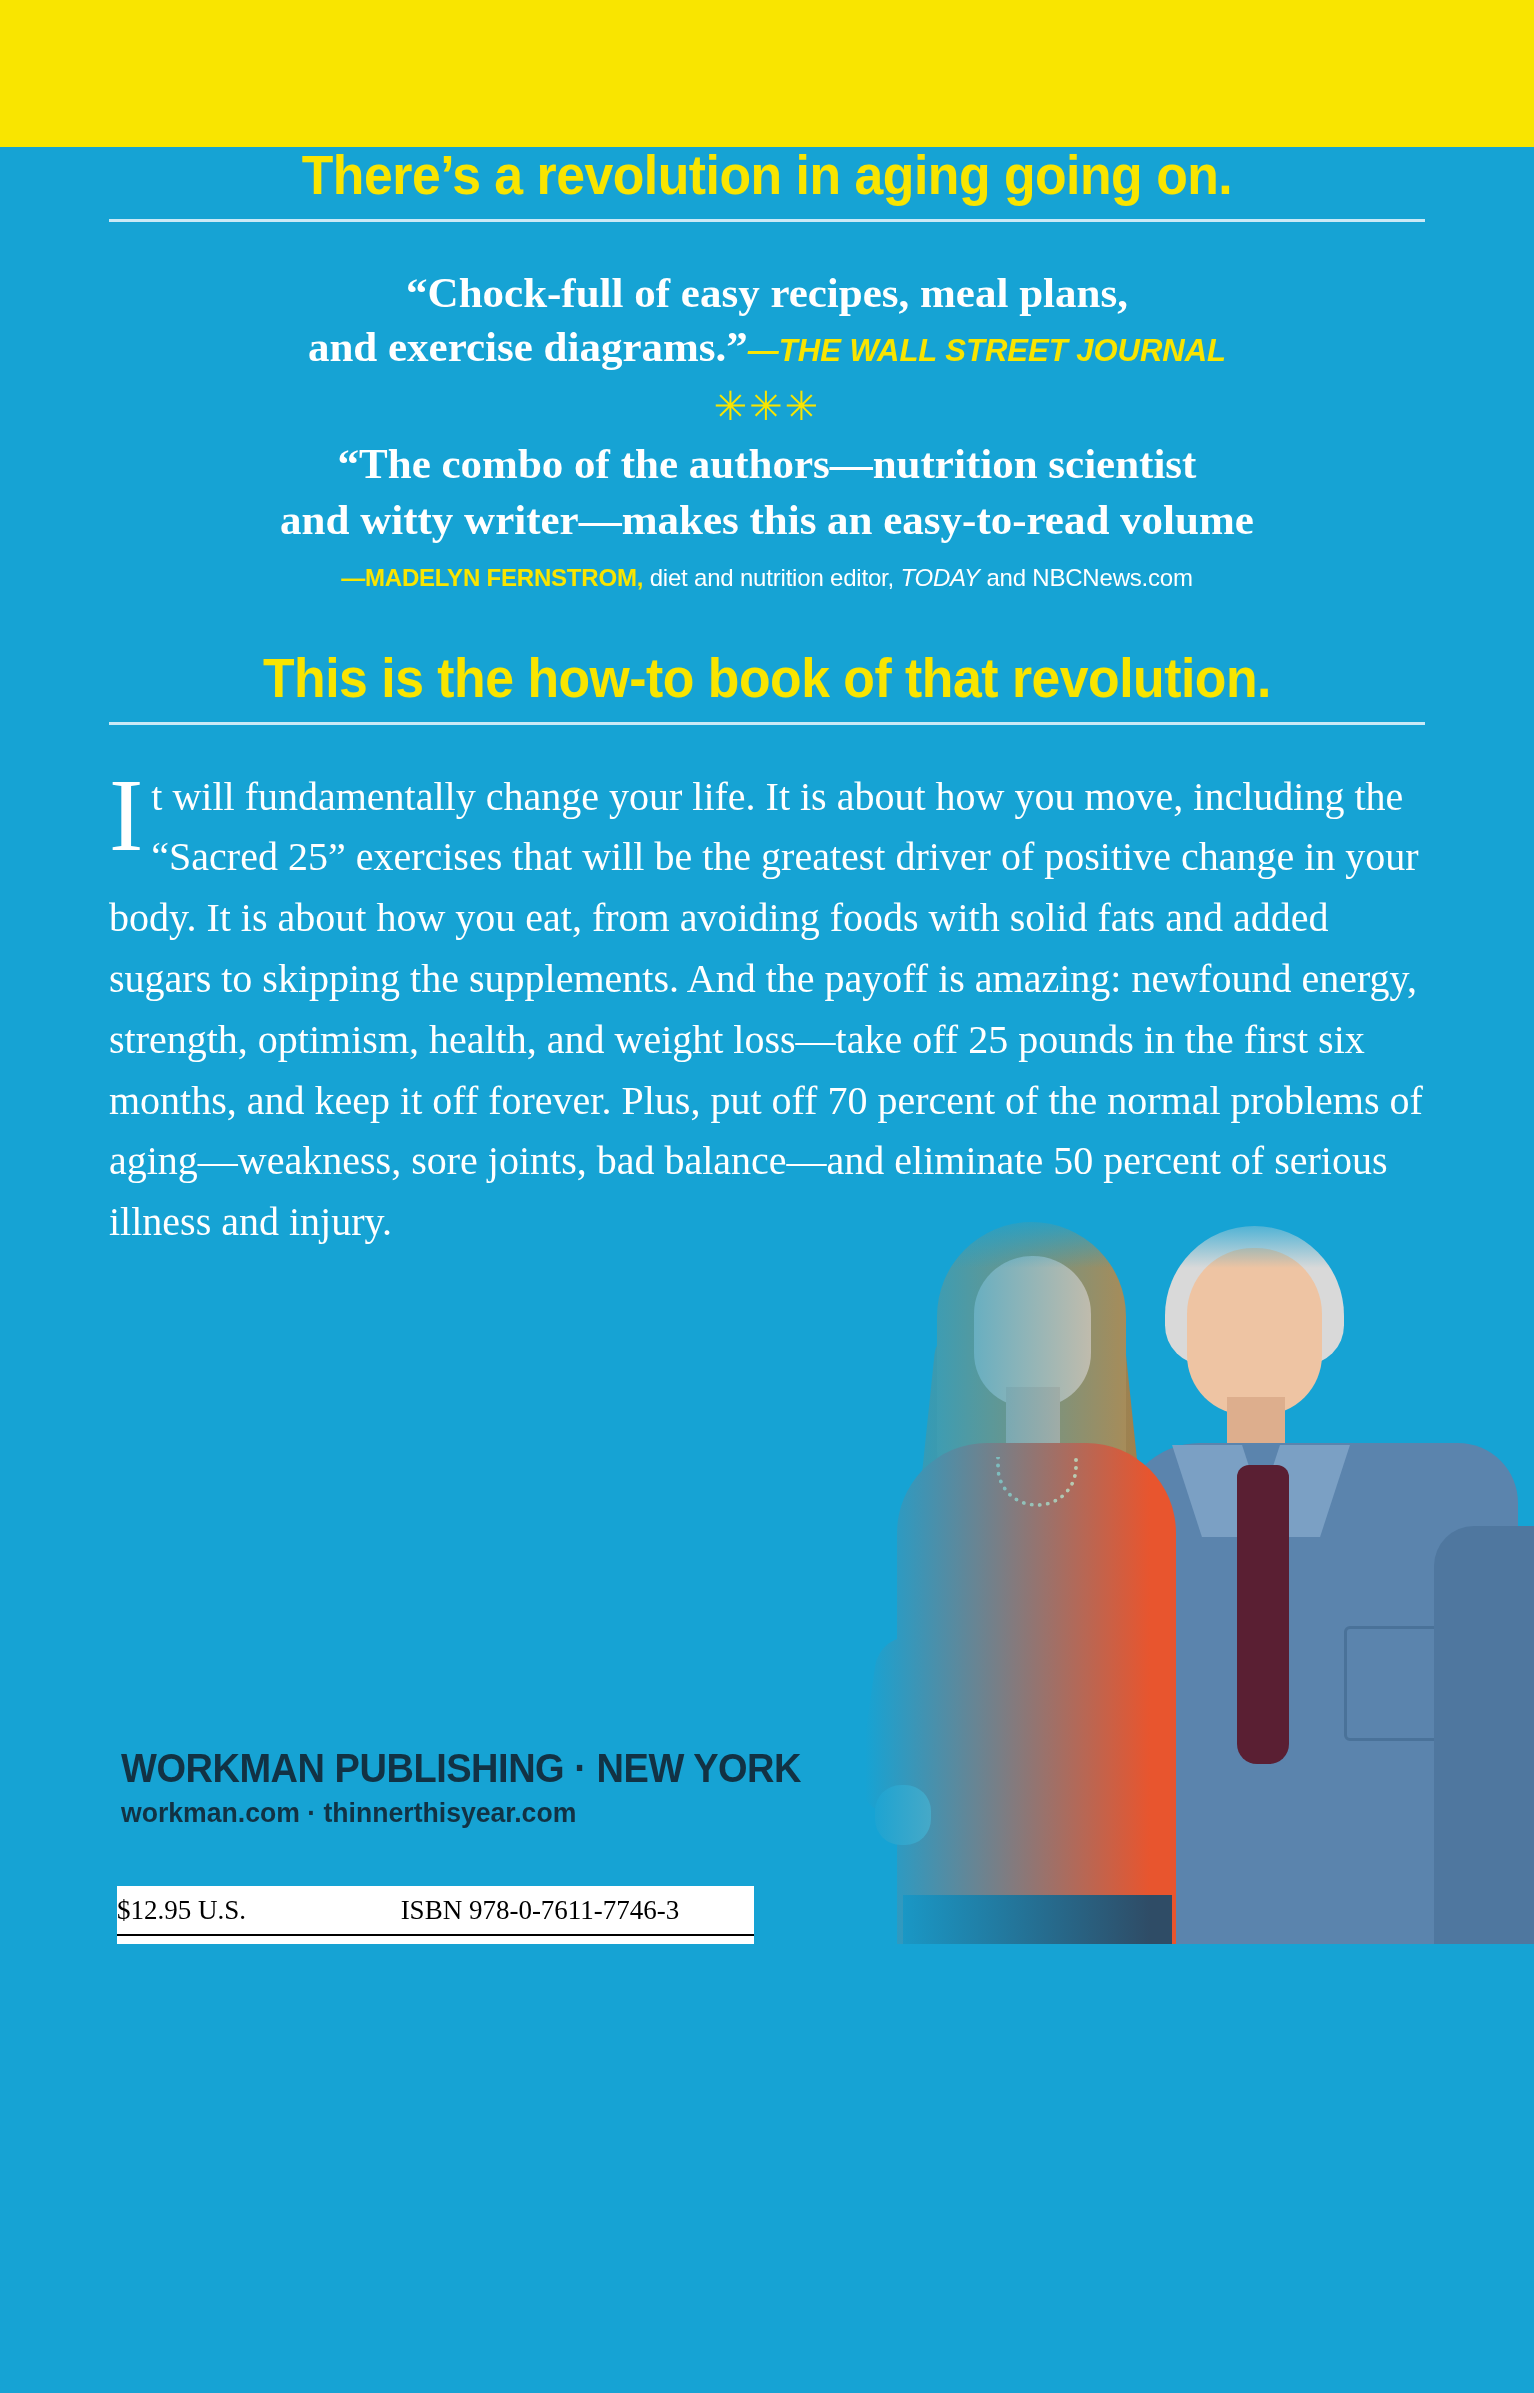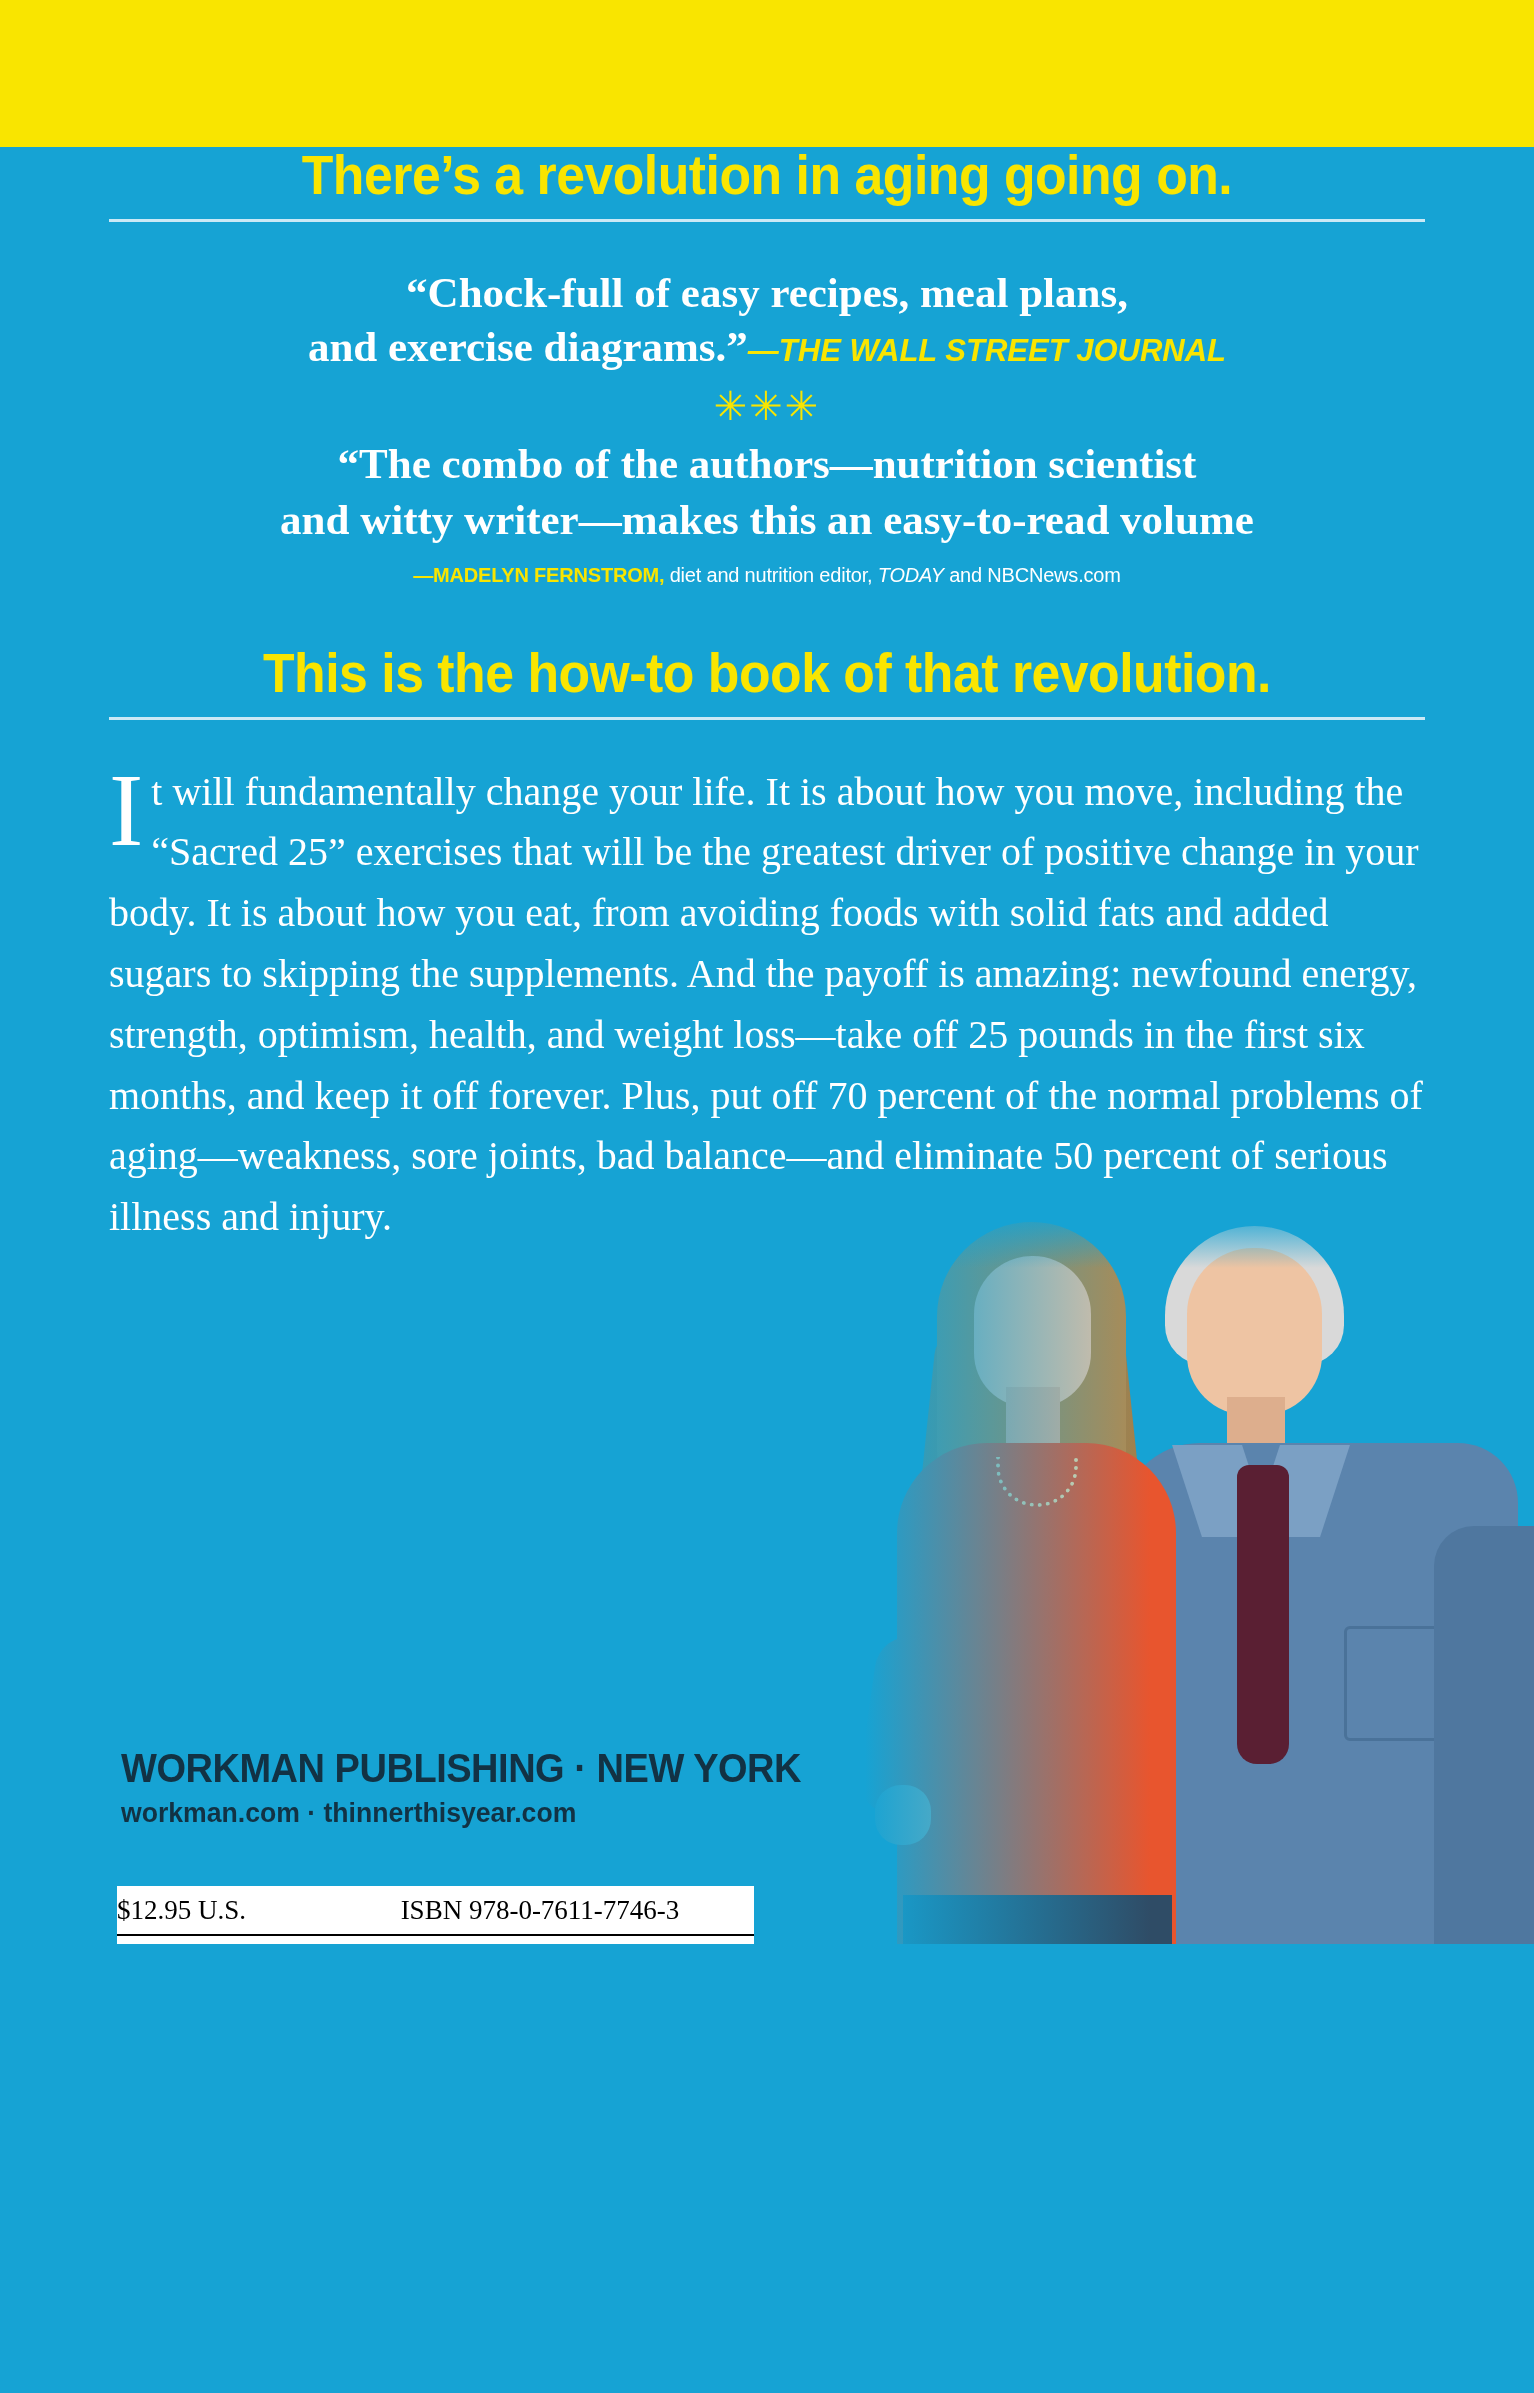--- a/index.html
+++ b/index.html
@@ -91,21 +91,21 @@
   }
   .quote2 {
     font-size: 43px;
     line-height: 1.3;
     font-weight: bold;
     font-family: "Liberation Serif", serif;
   }
   .attrib {
     margin-top: 16px;
     font-family: "Liberation Sans", sans-serif;
-    font-size: 20px;
+    font-size: 24px;
     color: #ffffff;
     text-align: center;
     letter-spacing: -0.2px;
   }
   .attrib .name {
     color: #f9e500;
     font-weight: bold;
   }
   .attrib em {
     font-style: italic;

